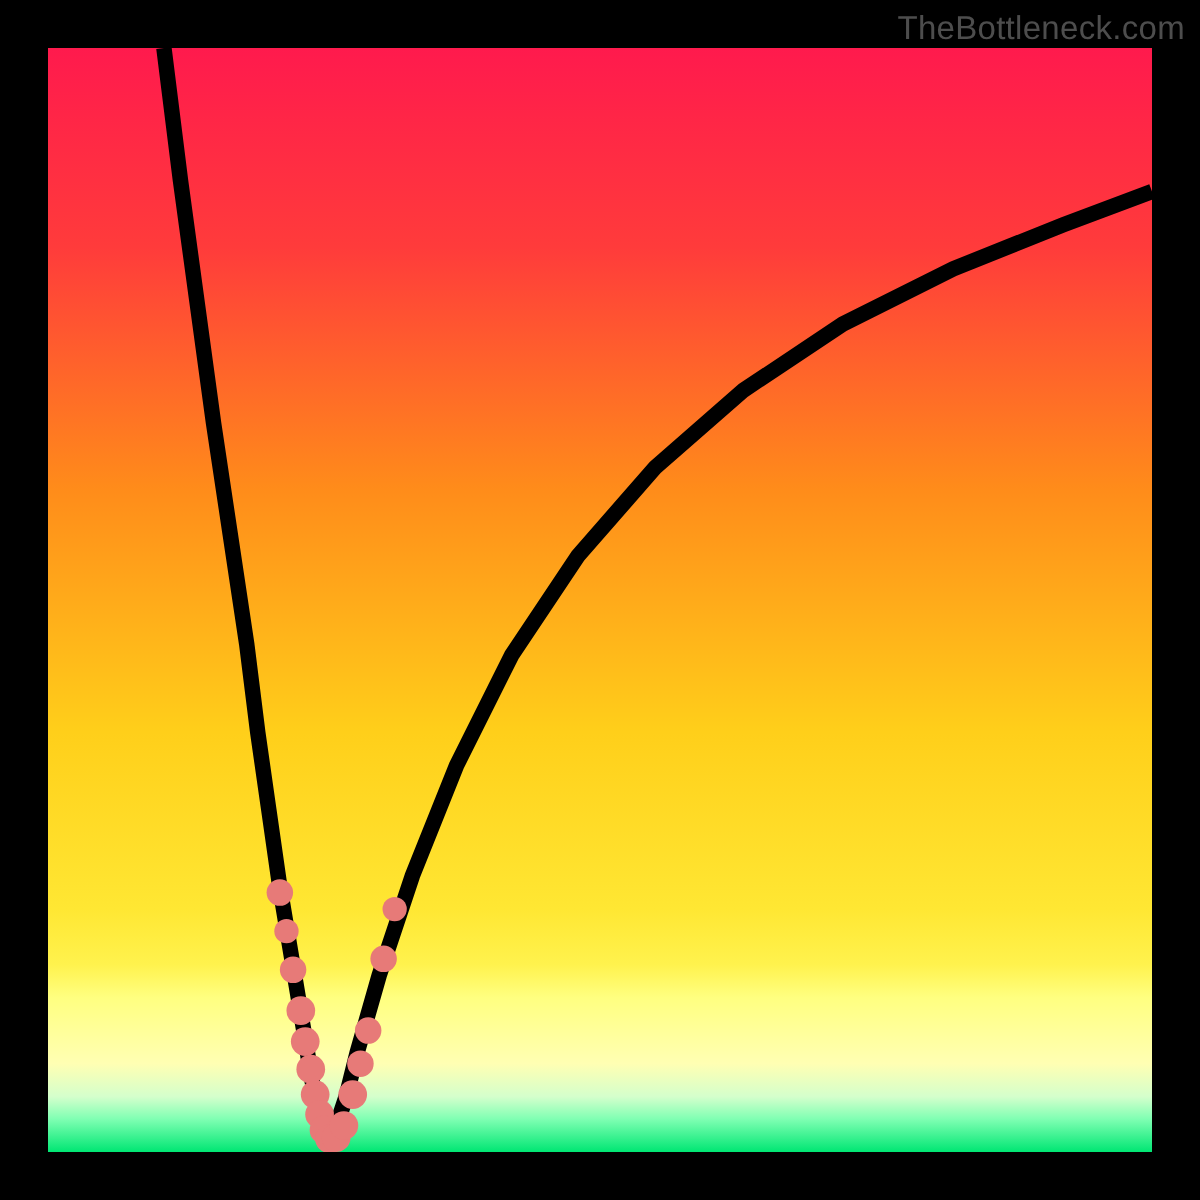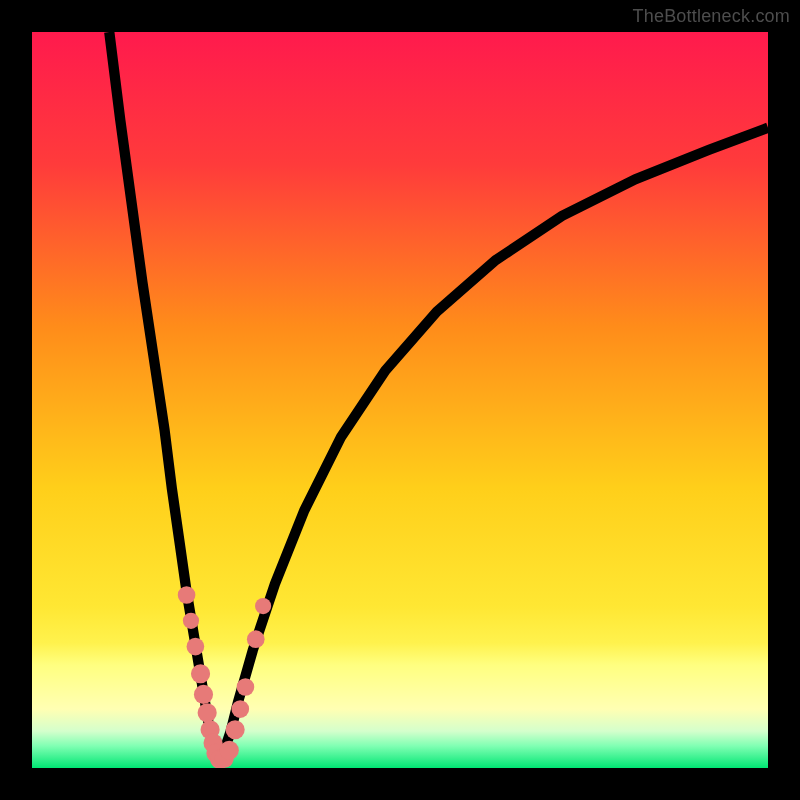--- a/index.html
+++ b/index.html
@@ -23,21 +23,21 @@
     top: 32px;
     width: 736px;
     height: 736px;
     overflow: hidden;
   }
   .watermark {
     position: absolute;
     top: 6px;
     right: 10px;
     color: #4d4d4d;
-    font-size: 18px;
+    font-size: 22px;
     font-weight: 500;
     letter-spacing: 0.2px;
     user-select: none;
   }
   .curve {
     stroke: #000;
     stroke-width: 1.4;
     fill: none;
   }
   .bead {

